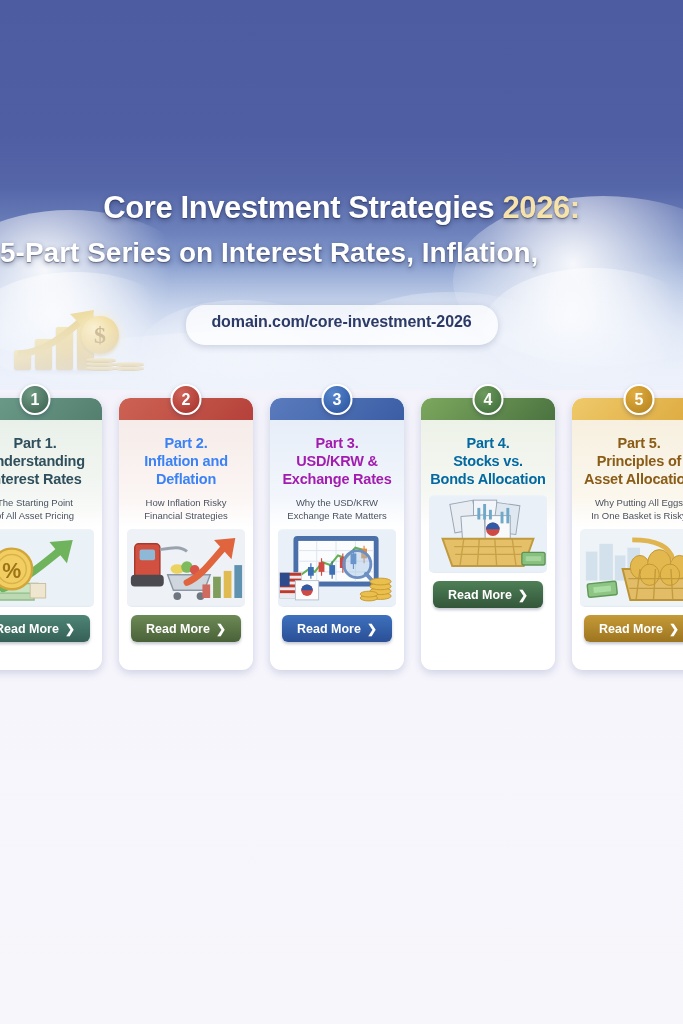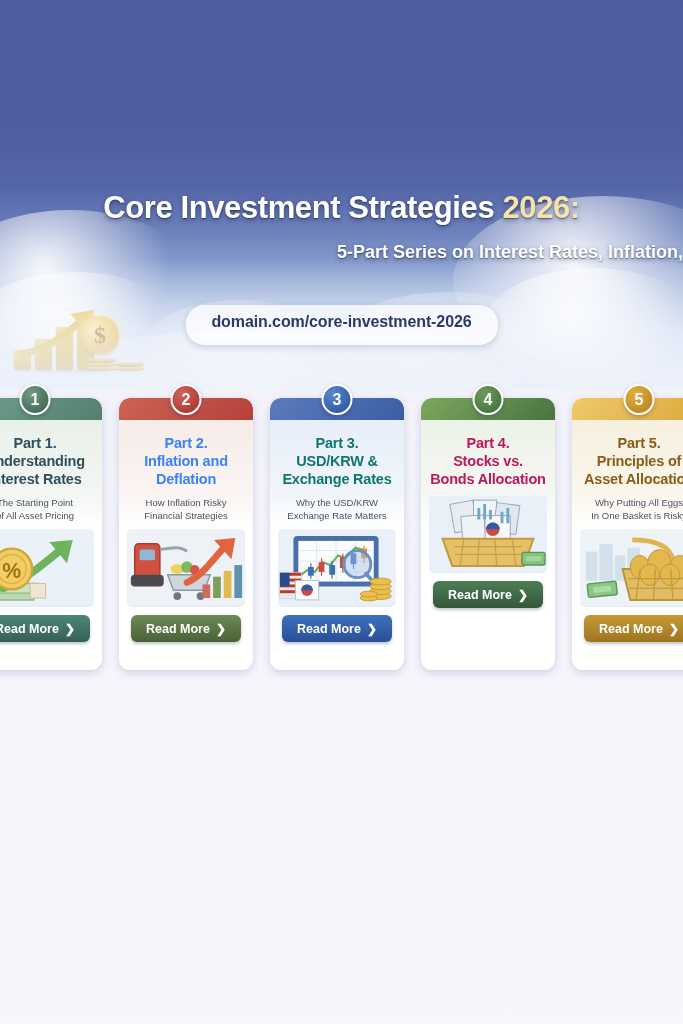--- a/index.html
+++ b/index.html
@@ -45,22 +45,22 @@
     text-align:center;
     font-size:31px; font-weight:bold; letter-spacing:-.4px;
     color:#ffffff;
     text-shadow: 0 2px 5px rgba(25,32,70,.45), 0 1px 1px rgba(20,26,60,.5);
     white-space:nowrap;
   }
   #title .year { color:#f6e3ab; }
 
   #subtitle {
     position:absolute; left:0; top:238px; width:683px;
-    text-align:right;
-    font-size:18px; font-weight:bold; line-height:29px;
+    text-align:left;
+    font-size:28px; font-weight:bold; line-height:29px;
     color:#ffffff;
     text-shadow:0 2px 5px rgba(25,32,70,.42), 0 1px 1px rgba(20,26,60,.45);
   }
 
   #url-pill {
     position:absolute; left:50%; transform:translateX(-50%); top:305px;
     padding:8px 26px 14px;
     border-radius:19px;
     background:rgba(255,255,255,.72);
     color:#2b3a66;
@@ -308,21 +308,21 @@
       <div class="badge" style="background:radial-gradient(circle at 35% 28%, #d0635a, #a32f28);">
         <span>2</span>
       </div>
     </div>
 
     <div class="card">
       <div class="card-inner">
         <div class="card-top" style="background:linear-gradient(135deg,#5a7cbe,#3b5da4);"></div>
         <div class="card-body">
           <div class="card-bg-top" style="background:linear-gradient(to bottom, #e7eef8 0%, #f2f6fc 70%, #ffffff 100%);"></div>
-          <div class="card-title" style="color:#0f766e;">
+          <div class="card-title" style="color:#a21caf;">
             <span class="l1">Part 3.</span>
             <span class="l2">USD/KRW &amp;</span>
             <span class="l3">Exchange Rates</span>
           </div>
           <div class="card-sub">
             <span>Why the USD/KRW</span><br>
             <span>Exchange Rate Matters</span>
           </div>
           <div class="card-illus">
             <svg viewBox="0 0 122 78" width="100%" height="100%">
@@ -385,21 +385,21 @@
       <div class="badge" style="background:radial-gradient(circle at 35% 28%, #5787cd, #27509b);">
         <span>3</span>
       </div>
     </div>
 
     <div class="card">
       <div class="card-inner">
         <div class="card-top" style="background:linear-gradient(135deg,#7da85e,#4a7340);"></div>
         <div class="card-body">
           <div class="card-bg-top" style="background:linear-gradient(to bottom, #edf2e8 0%, #f6f8f3 70%, #ffffff 100%);"></div>
-          <div class="card-title" style="color:#be185d;">
+          <div class="card-title" style="color:#0369a1;">
             <span class="l1">Part 4.</span>
             <span class="l2">Stocks vs.</span>
             <span class="l3">Bonds Allocation</span>
           </div>
           <div class="card-illus">
             <svg viewBox="0 0 122 78" width="100%" height="100%">
               <rect x="0" y="0" width="122" height="78" fill="#eaf0f7"></rect>
               <g stroke="#9aa6b5" stroke-width="1">
                 <rect x="24" y="6" width="24" height="30" fill="#e7edf3" transform="rotate(-10 36 21)"></rect>
                 <rect x="46" y="4" width="24" height="30" fill="#f2f5f9"></rect>

